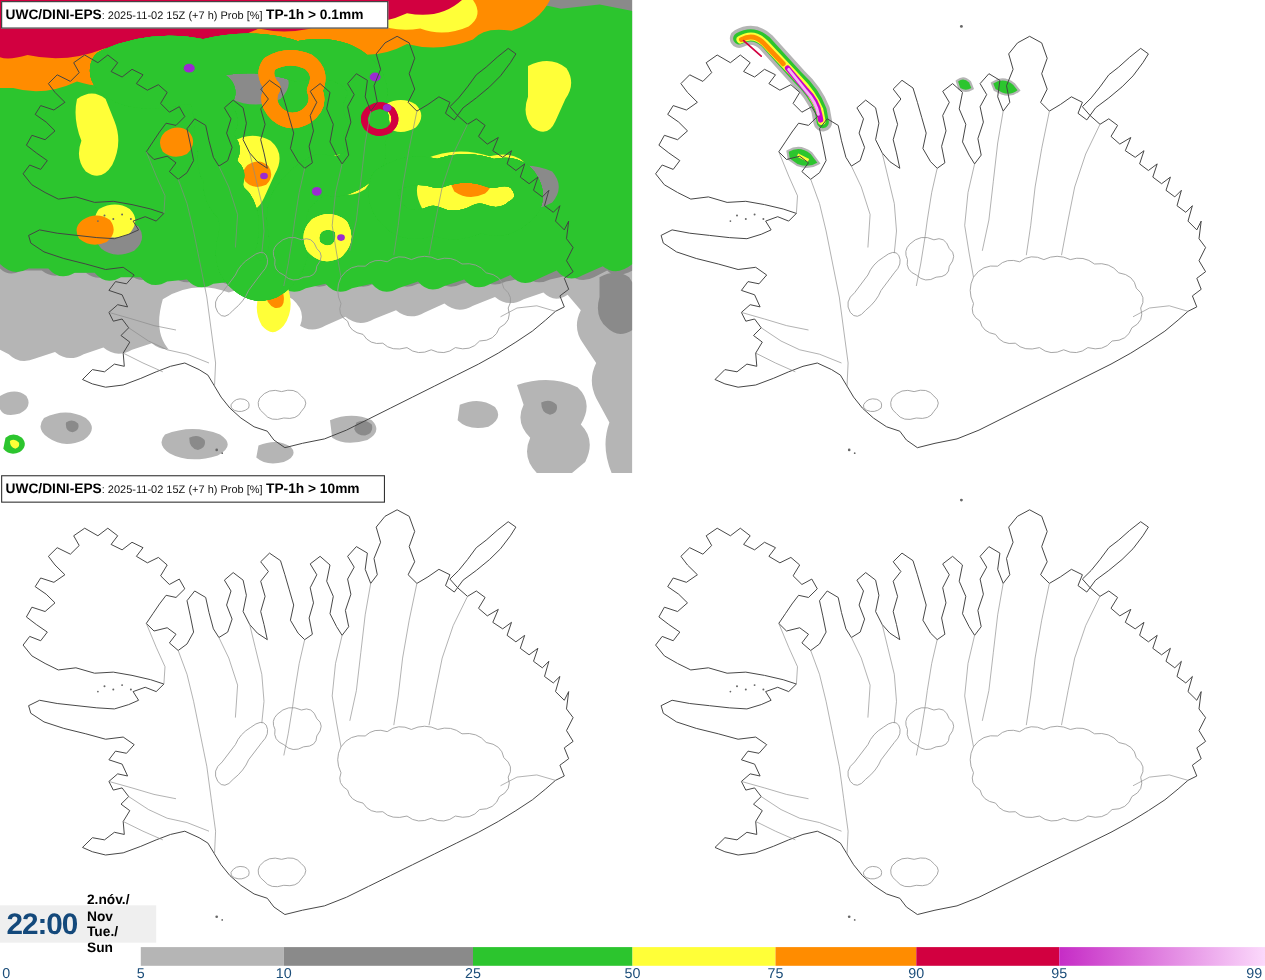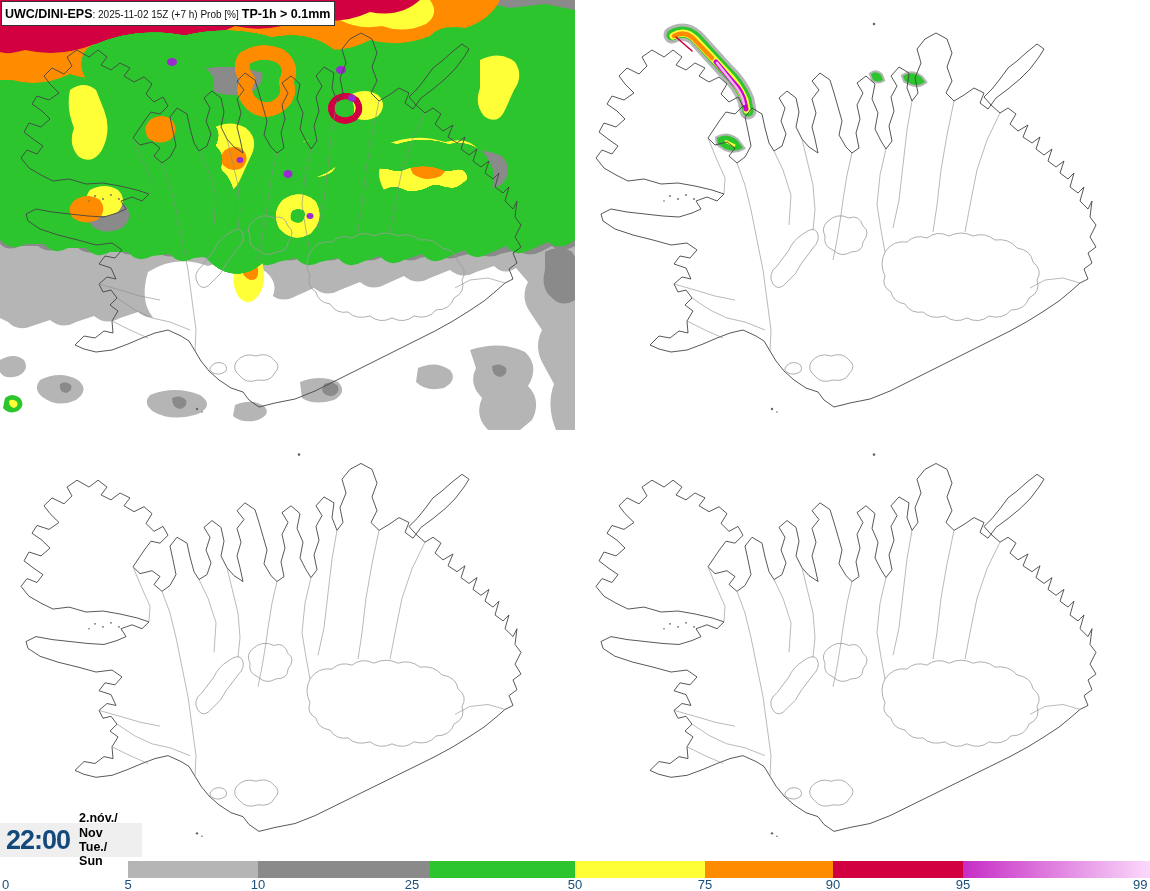--- a/index.html
+++ b/index.html
@@ -5,21 +5,21 @@
   html,body{margin:0;padding:0;}
   body{width:1150px;height:891px;position:relative;background:#fff;
        font-family:"Liberation Sans",sans-serif;overflow:hidden;}
   .panel{position:absolute;width:575px;height:431px;overflow:hidden;background:#fff;}
   #p0{left:0;top:0}
   #p1{left:575px;top:0}
   #p2{left:0;top:431px;height:424px}
   #p3{left:575px;top:431px;height:424px}
   .layer{position:absolute;left:0;top:0;width:100%;height:100%;}
   .titlebox{position:absolute;top:1px;left:1px;z-index:5;background:#fff;
-            border:1px solid #333;padding:1px 4px 2px 3px;white-space:nowrap;line-height:1.25;}
+            border:1px solid #333;padding:1px 22px 2px 3px;white-space:nowrap;line-height:1.25;}
   .titlebox .model,.titlebox .thr{font-weight:bold;font-size:12.5px;color:#000;}
   .titlebox .meta{font-size:10px;color:#111;margin:0 3px 0 0;}
   .clock{position:absolute;left:0;top:823px;width:142px;height:34px;background:#efefef;
          display:flex;align-items:center;gap:9px;padding:0 12px 0 6px;z-index:7;box-sizing:border-box;}
   .clock .time{font-size:27px;font-weight:bold;color:#14497b;letter-spacing:-1px;}
   .clock .dates{font-size:12.5px;font-weight:bold;color:#000000;line-height:1.15;}
   .footer{position:absolute;left:0;top:855px;width:1150px;height:36px;background:#fff;z-index:6;}
   .cbar{position:absolute;left:128px;top:6px;right:0;height:17px;display:flex;}
   .cbar .seg{height:100%;}
   .ticks span{position:absolute;top:22px;font-size:13px;color:#1c4e7a;transform:translateX(-50%);}
@@ -239,20 +239,23 @@
   </svg>
   <svg class="layer" viewBox="0 0 575 431" preserveAspectRatio="none">
       <use href="#icemap"></use>
     </svg>
 </div>
 
 <div class="panel" id="p2">
   <svg class="layer" viewBox="0 0 575 431" preserveAspectRatio="none">
       <use href="#icemap"></use>
     </svg>
+  <div class="titlebox">
+    <span class="model">UWC/DINI-EPS</span><span class="meta">: 2025-11-02 15Z (+7 h) Prob [%]</span><span class="thr">TP-1h &gt; 10mm</span>
+  </div>
 </div>
 
 <div class="panel" id="p3">
   <svg class="layer" viewBox="0 0 575 431" preserveAspectRatio="none">
       <use href="#icemap"></use>
     </svg>
 </div>
 
 <div class="clock">
   <span class="time">22:00</span>
@@ -269,20 +272,20 @@
     <div class="seg" style="width: 145px; background: rgb(44, 197, 46);"></div>
     <div class="seg" style="width: 130px; background: rgb(255, 255, 56);"></div>
     <div class="seg" style="width: 128px; background: rgb(255, 140, 0);"></div>
     <div class="seg" style="width: 130px; background: rgb(210, 0, 64);"></div>
     <div class="seg" style="flex: 1 1 0%; background: linear-gradient(90deg, rgb(198, 44, 198), rgb(251, 217, 251));"></div>
   </div>
   <div class="ticks">
     <span class="edge-l" style="left:2px">0</span>
     <span style="left:128px">5</span>
     <span style="left:258px">10</span>
-    <span style="left:412px">25</span>
+    <span style="left:430px">25</span>
     <span style="left:575px">50</span>
     <span style="left:705px">75</span>
     <span style="left:833px">90</span>
     <span style="left:963px">95</span>
     <span class="edge-r" style="left:1146px">99</span>
   </div>
 </div>
 
 </body></html>

